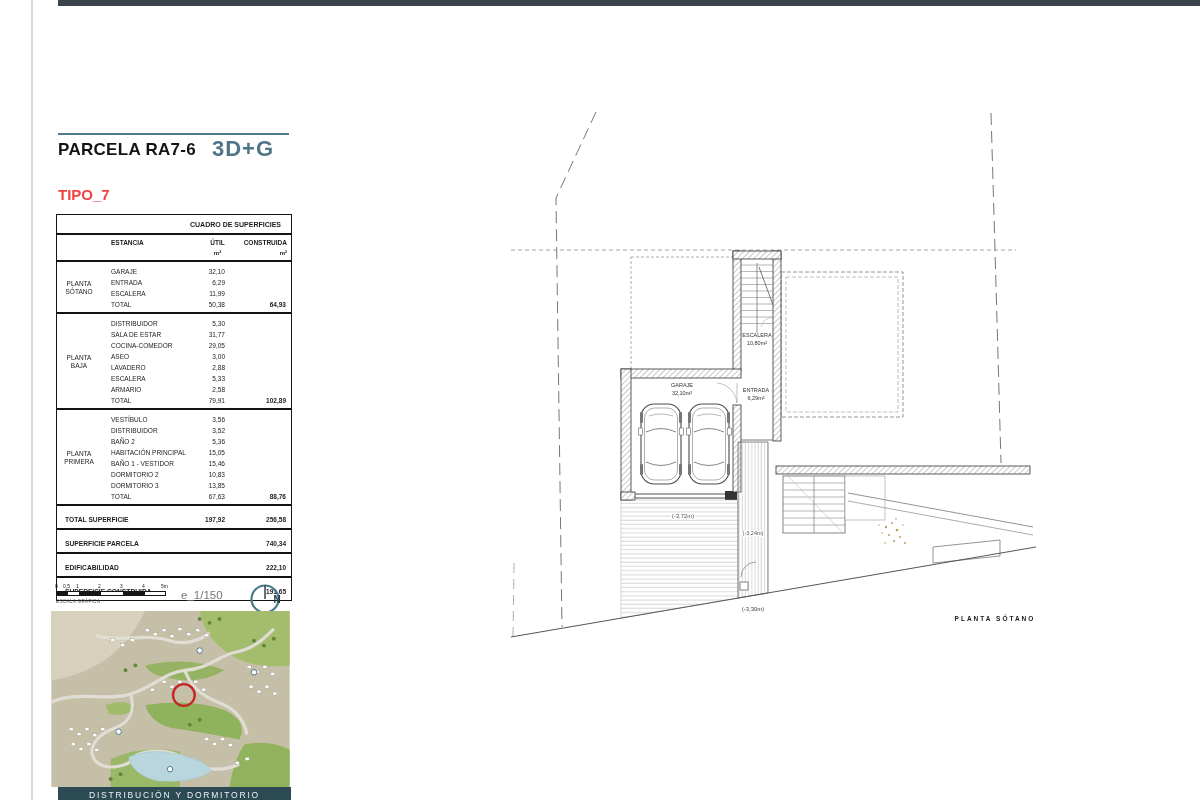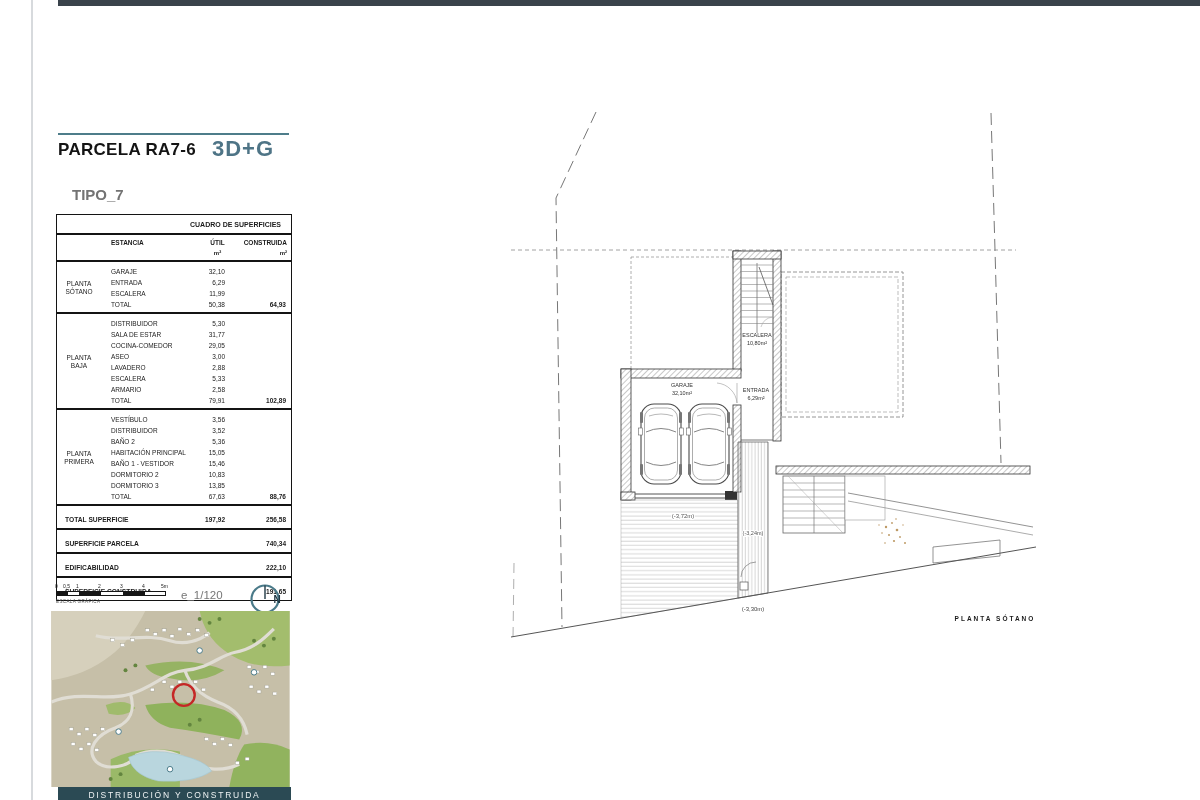--- a/index.html
+++ b/index.html
@@ -7,21 +7,21 @@
   .sheet {
     position:relative; width:1200px; height:800px; overflow:hidden;
     background:#fff; font-family:"Liberation Sans", sans-serif; color:#1b1b1b;margin-left:28px;
   }
   .edge-line { position:absolute; left:3px; top:0; width:2px; height:800px; background:#d7dadd; }
   .top-bar { position:absolute; left:30px; top:0; width:1162px; height:6px; background:#3a434b; }
   .header-rule { position:absolute; left:30px; top:133px; width:231px; height:2px; background:#4e7d8a; }
 
   .parcel-title { position:absolute; left:30px; top:140px; font-size:17px; font-weight:bold; letter-spacing:.3px; color:#141414; }
   .logo { position:absolute; left:184px; top:136px; font-size:22px; font-weight:bold; color:#4e7486; letter-spacing:1px; }
-  .type-title { position:absolute; left:44px; top:186px; font-size:15px; font-weight:bold; color:#737373;text-align:center; }
+  .type-title { position:absolute; left:30px; top:186px; font-size:15px; font-weight:bold; color:#ef4444;text-align:center; }
 
   
   .s-table { position:absolute; left:28px; top:214px; width:236px; border:1px solid #141414; background:#fff; font-size:6.5px; line-height:11px; color:#1b1b1b; }
   .t-title { font-weight:bold; font-size:7px; text-align:right; padding:4px 10px 3px 0; border-bottom:2px solid #141414; }
   .grid4 { display:grid; grid-template-columns:44px 93px 47px 50px; }
   .grid3 { display:grid; grid-template-columns:93px 47px 50px; }
   .t-head { border-bottom:2px solid #141414; padding:2px 0 1px; }
   .t-head .h-name { padding-left:10px; font-weight:bold; }
   .t-head .h-util { text-align:center; font-weight:bold; }
   .t-head .h-constr { text-align:right; padding-right:4px; font-weight:bold; }
@@ -259,21 +259,21 @@
     <div class="bar"></div>
     <div class="scale-caption">ESCALA GRÁFICA</div>
   <span class="tick">0</span>
       <span class="tick">0,5</span>
       <span class="tick">1</span>
       <span class="tick">2</span>
       <span class="tick">3</span>
       <span class="tick">4</span>
       <span class="tick">5m</span>
     </div>
-  <div class="scale-ratio">e_1/120</div>
+  <div class="scale-ratio">e_1/150</div>
 
   <div class="compass">
     <svg width="36" height="36" viewBox="0 0 36 36">
       <circle cx="17" cy="18" r="13.5" fill="none" stroke="#4a7a89" stroke-width="2.2"></circle>
       <line x1="17" y1="4.5" x2="17" y2="18" stroke="#203844" stroke-width="1.4"></line>
       <text x="29" y="22" font-size="10" font-weight="bold" fill="#203844" text-anchor="middle">N</text>
     </svg>
   </div>
 
   <div class="map">
@@ -492,15 +492,15 @@
         <circle cx="381" cy="430" r="0.7"></circle>
           <circle cx="398" cy="424" r="0.8"></circle>
           <circle cx="407" cy="448" r="1"></circle>
       </g>
 
       <text x="497" y="526" font-size="6.5" font-weight="bold" letter-spacing="2" fill="#1a1a1a" text-anchor="middle">PLANTA SÓTANO</text>
     </svg>
   </div>
 
   <div class="footer-bar">
-    <span>DISTRIBUCIÓN Y CONSTRUIDA</span>
+    <span>DISTRIBUCIÓN Y DORMITORIO</span>
   </div>
 </div>
 
 </body></html>

